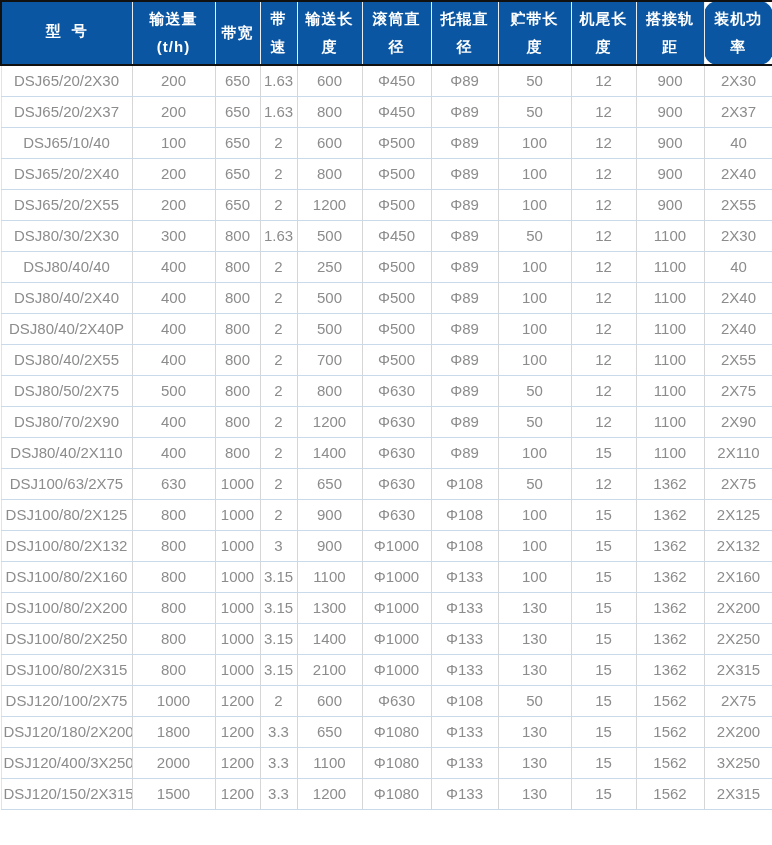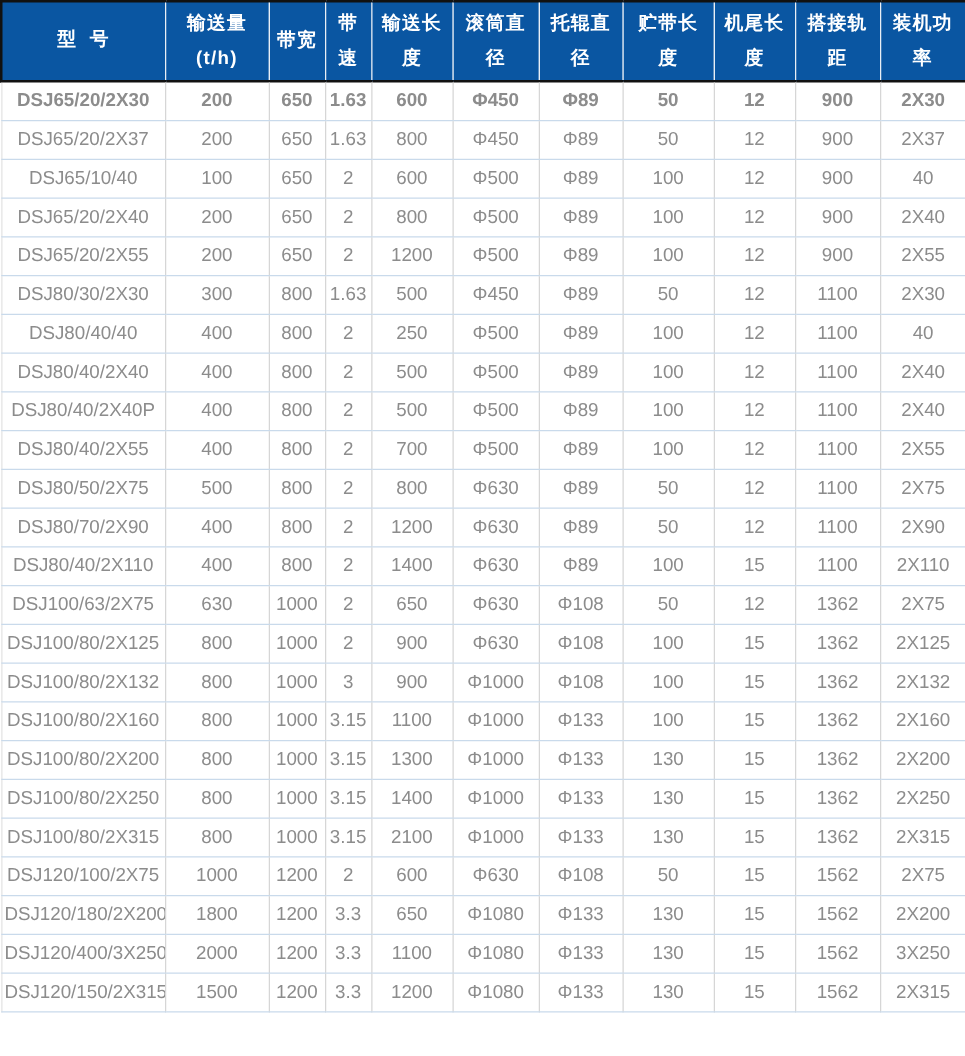--- a/index.html
+++ b/index.html
@@ -40,38 +40,38 @@
     vertical-align: middle;
     height: 64px;
     white-space: pre-line;
     border-left: 1px solid #e9eef5;
     border-right: 1px solid #e9eef5;
     border-top: 2px solid var(--header-border);
     border-bottom: 2px solid var(--header-border);
     padding: 2px 0;
   }
   thead th:first-child { border-left: 2px solid var(--header-border); font-family: Liberation Mono, monospace; }
-  thead th:last-child  { border-right: 2px solid var(--header-border); }
+  thead th:last-child  { border-right: 2px solid var(--header-border); border-radius: 14px; }
   
   tbody td {
     height: 31px;
     font-size: 15px;
     color: var(--body-text);
     text-align: center;
     vertical-align: middle;
     background: #ffffff;
     border-top: 1px solid var(--h-border);
     border-bottom: 1px solid var(--h-border);
     border-left: 1px solid var(--v-border);
     border-right: 1px solid var(--v-border);
     padding: 0 2px;
     overflow: hidden;
     white-space: nowrap;
   }
-  tbody tr:first-child td { border-top: none; font-weight: bold; }
+  tbody tr:first-child td { border-top: none; }
   tbody td:first-child { border-left: 1px solid #e3e3e3; }
   tbody td:last-child  { border-right: 1px solid #c4b5fd; }
 </style>
 </head>
 <body>
 
 <div class="page">
   <table class="spec-table">
     <colgroup>
       <col style="width:131px">

